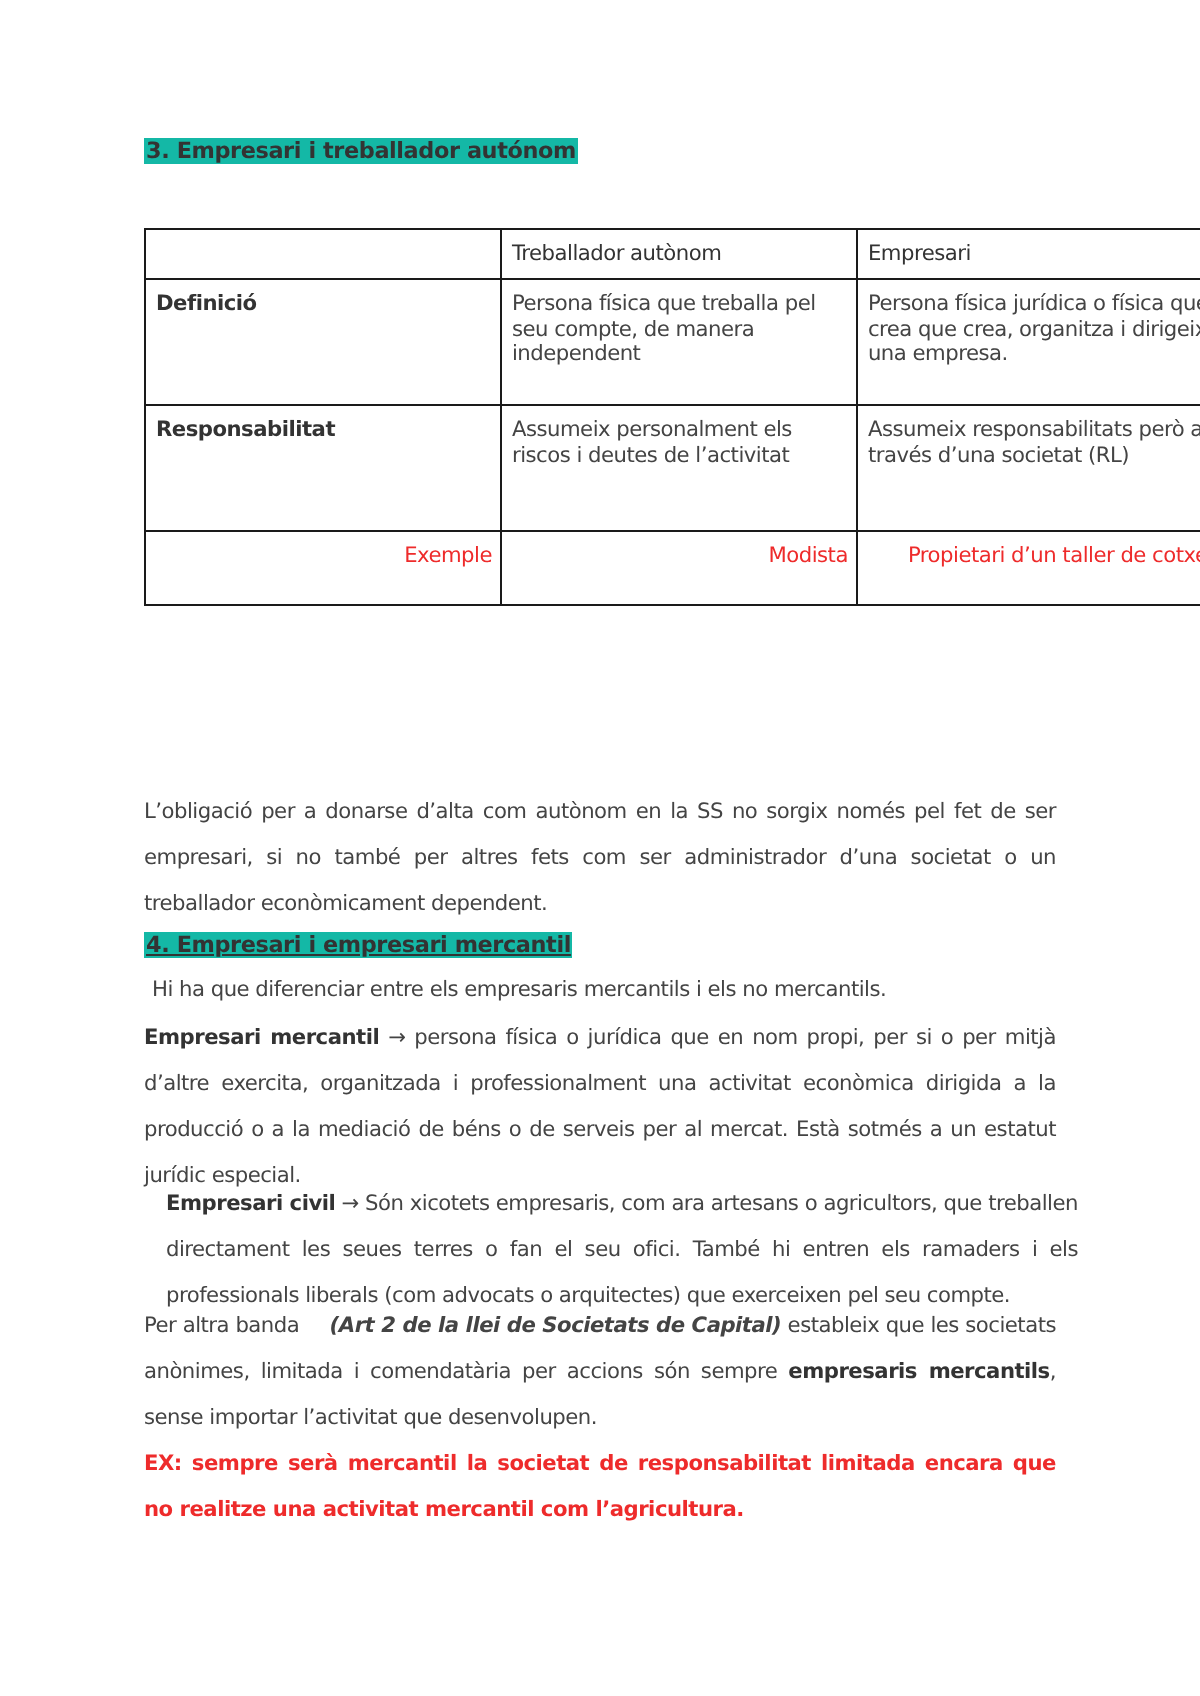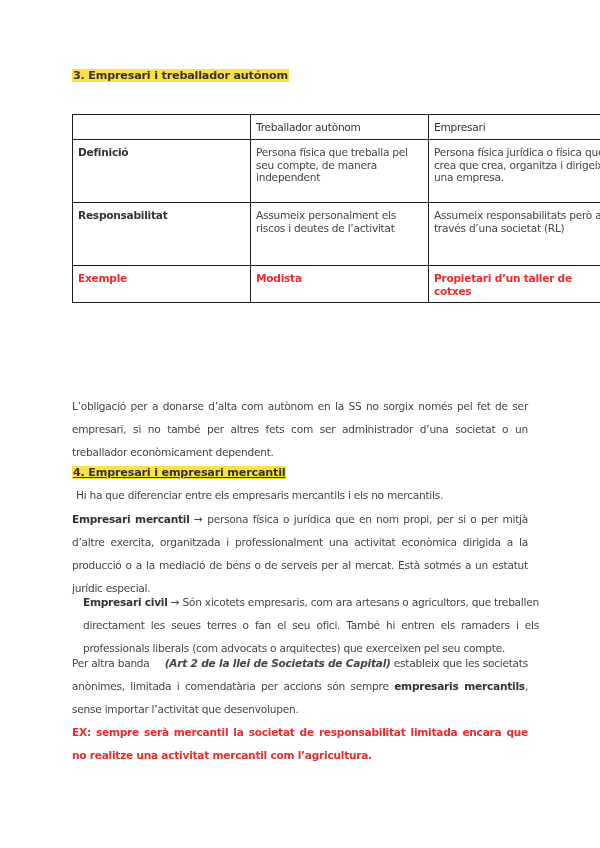--- a/index.html
+++ b/index.html
@@ -19,21 +19,21 @@
       position: absolute;
       left: 72px;
       top: 0;
       width: 456px;
     }
     .heading {
       position: absolute;
       font-size: 11.2px;
       font-weight: bold;
       color: #333;
-      background: #fde047;
+      background: #14b8a6;
       padding: 0 1px;
       letter-spacing: -0.2px;
       white-space: nowrap;
     }
     #h3 { left: 0; top: 69px; }
     #h4 { left: 0; top: 466px; text-decoration: underline; }
 
     table.cmp {
       position: absolute;
       left: 0;
@@ -52,21 +52,21 @@
     }
     table.cmp td.c1 { width: 142px; font-weight: bold; color: #333; }
     table.cmp td.c2 { width: 142px; }
     table.cmp td.c3 { width: 148px; }
     table.cmp tr.r-head td { height: 14px; color: #333; }
     table.cmp tr.r-def td { height: 52px; }
     table.cmp tr.r-resp td { height: 52px; }
     table.cmp tr.r-org td { height: 26px; }
     table.cmp tr.r-act td { height: 38px; }
     table.cmp tr.r-ex td { height: 26px; }
-    table.cmp tr.r-ex td { color: #ee2b2b; font-weight: bold; }
+    table.cmp tr.r-ex td { color: #ee2b2b; font-weight: normal; text-align: right; }
 
     .para {
       position: absolute;
       left: 0;
       width: 456px;
       font-size: 10.6px;
       line-height: 23px;
       letter-spacing: -0.25px;
       color: #444;
       text-align: justify;

